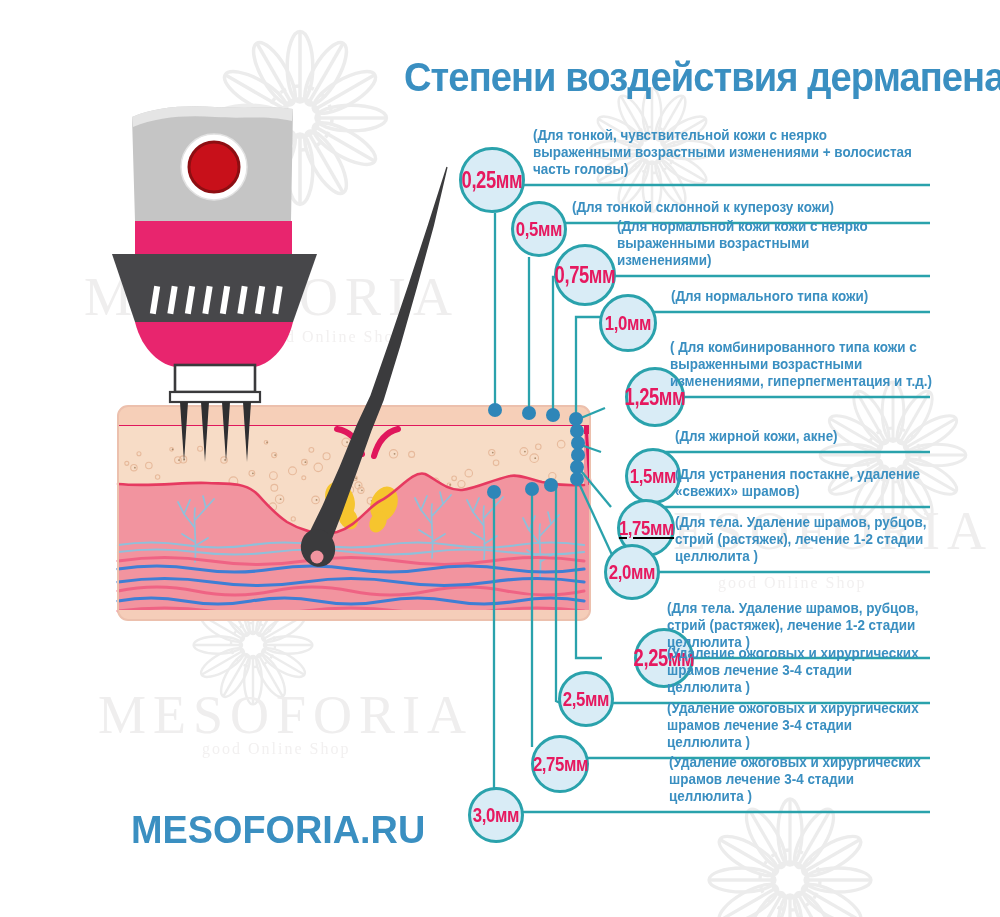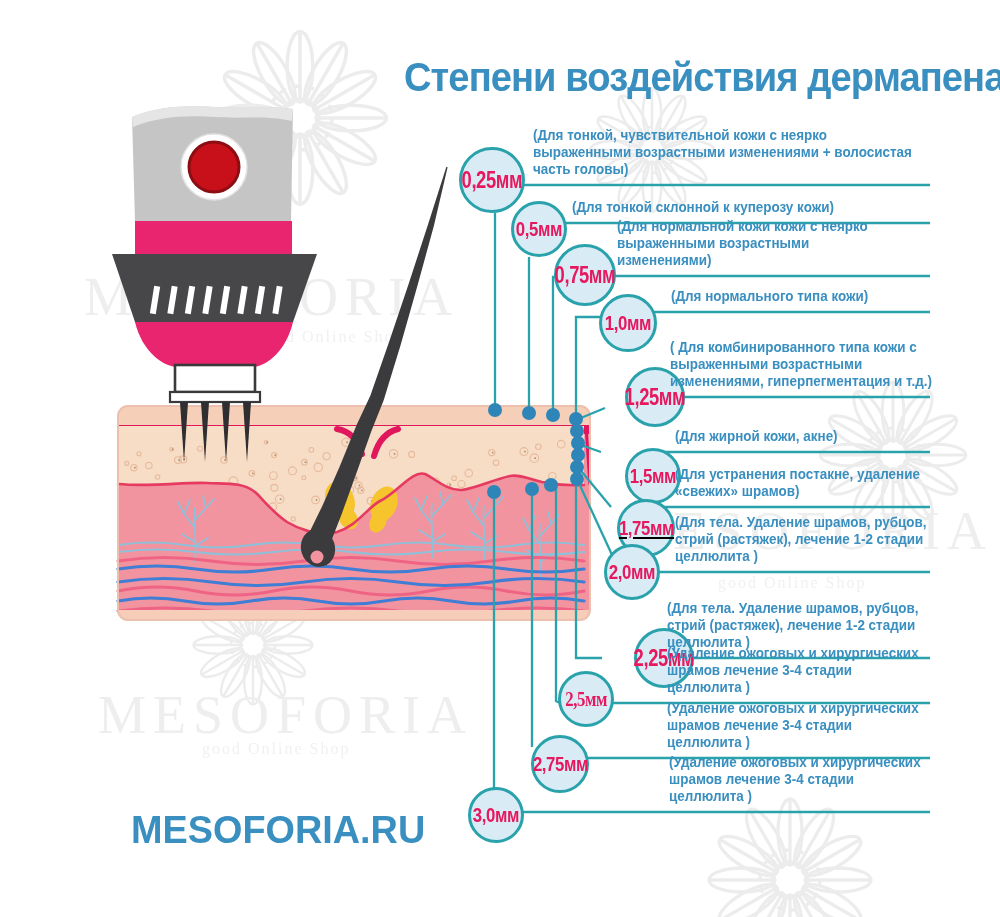--- a/index.html
+++ b/index.html
@@ -376,21 +376,21 @@
       </div>
       <div class="depth-desc" style="left: 675px; bottom: 417px; width: 268px;">(Для устранения постакне, удаление «свежих» шрамов)</div>
       <div class="depth-circle" style="left: 604px; top: 544px; width: 56px; height: 56px;">
         <span style="font-size: 21px;">2,0мм</span>
       </div>
       <div class="depth-desc" style="left: 675px; bottom: 352px; width: 272px;">(Для тела. Удаление шрамов, рубцов, стрий (растяжек), лечение 1-2 стадии  целлюлита )</div>
       <div class="depth-circle" style="left: 602px; top: 628px; width: 60px; height: 60px; margin-left: 32px;">
         <span style="font-size: 23px;">2,25мм</span>
       </div>
       <div class="depth-desc" style="left: 667px; bottom: 266px; width: 272px;">(Для тела. Удаление шрамов, рубцов, стрий (растяжек), лечение 1-2 стадии  целлюлита )</div>
-      <div class="depth-circle" style="left: 558px; top: 671px; width: 56px; height: 56px; font-family: Liberation Serif, serif;">
+      <div class="depth-circle" style="left: 558px; top: 671px; width: 56px; height: 56px;">
         <span style="font-size: 21px;">2,5мм</span>
       </div>
       <div class="depth-desc" style="left: 667px; bottom: 221px; width: 272px;">(Удаление ожоговых и хирургических шрамов лечение 3-4 стадии целлюлита )</div>
       <div class="depth-circle" style="left: 531px; top: 735px; width: 58px; height: 58px;">
         <span style="font-size: 21px;">2,75мм</span>
       </div>
       <div class="depth-desc" style="left: 667px; bottom: 166px; width: 272px;">(Удаление ожоговых и хирургических шрамов лечение 3-4 стадии целлюлита )</div>
       <div class="depth-circle" style="left: 468px; top: 787px; width: 56px; height: 56px;">
         <span style="font-size: 21px;">3,0мм</span>
       </div>

